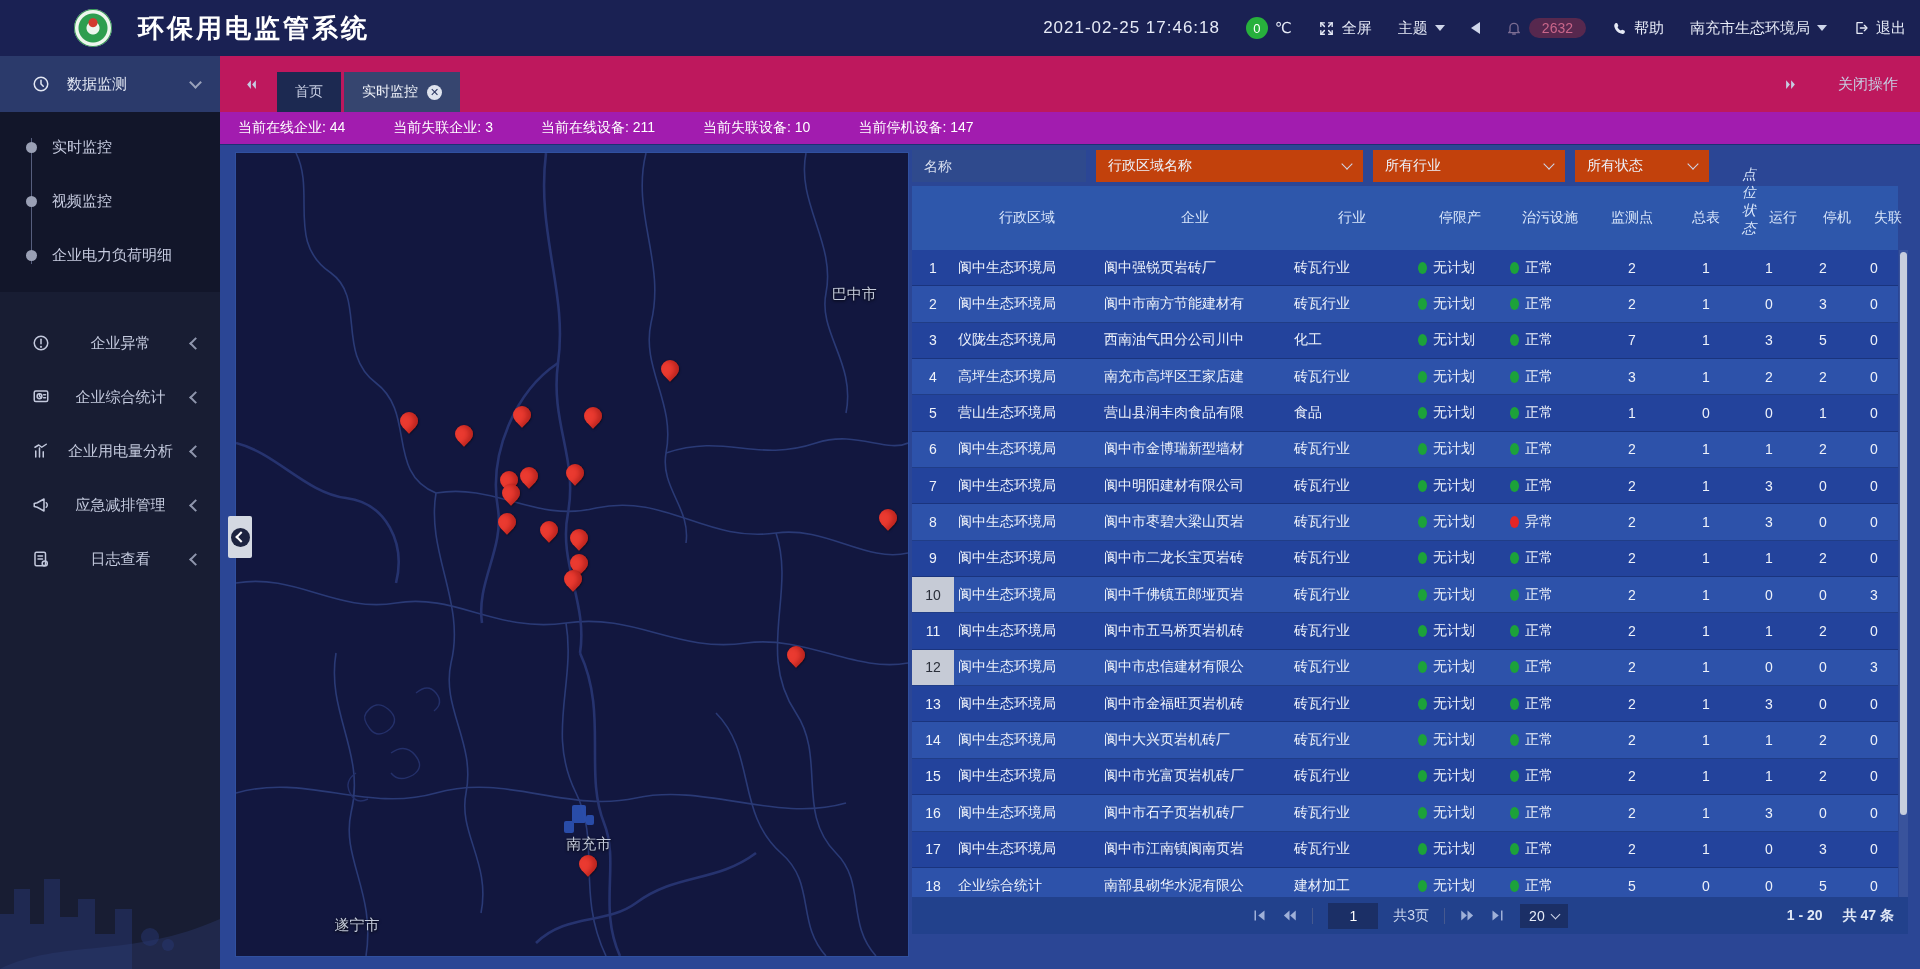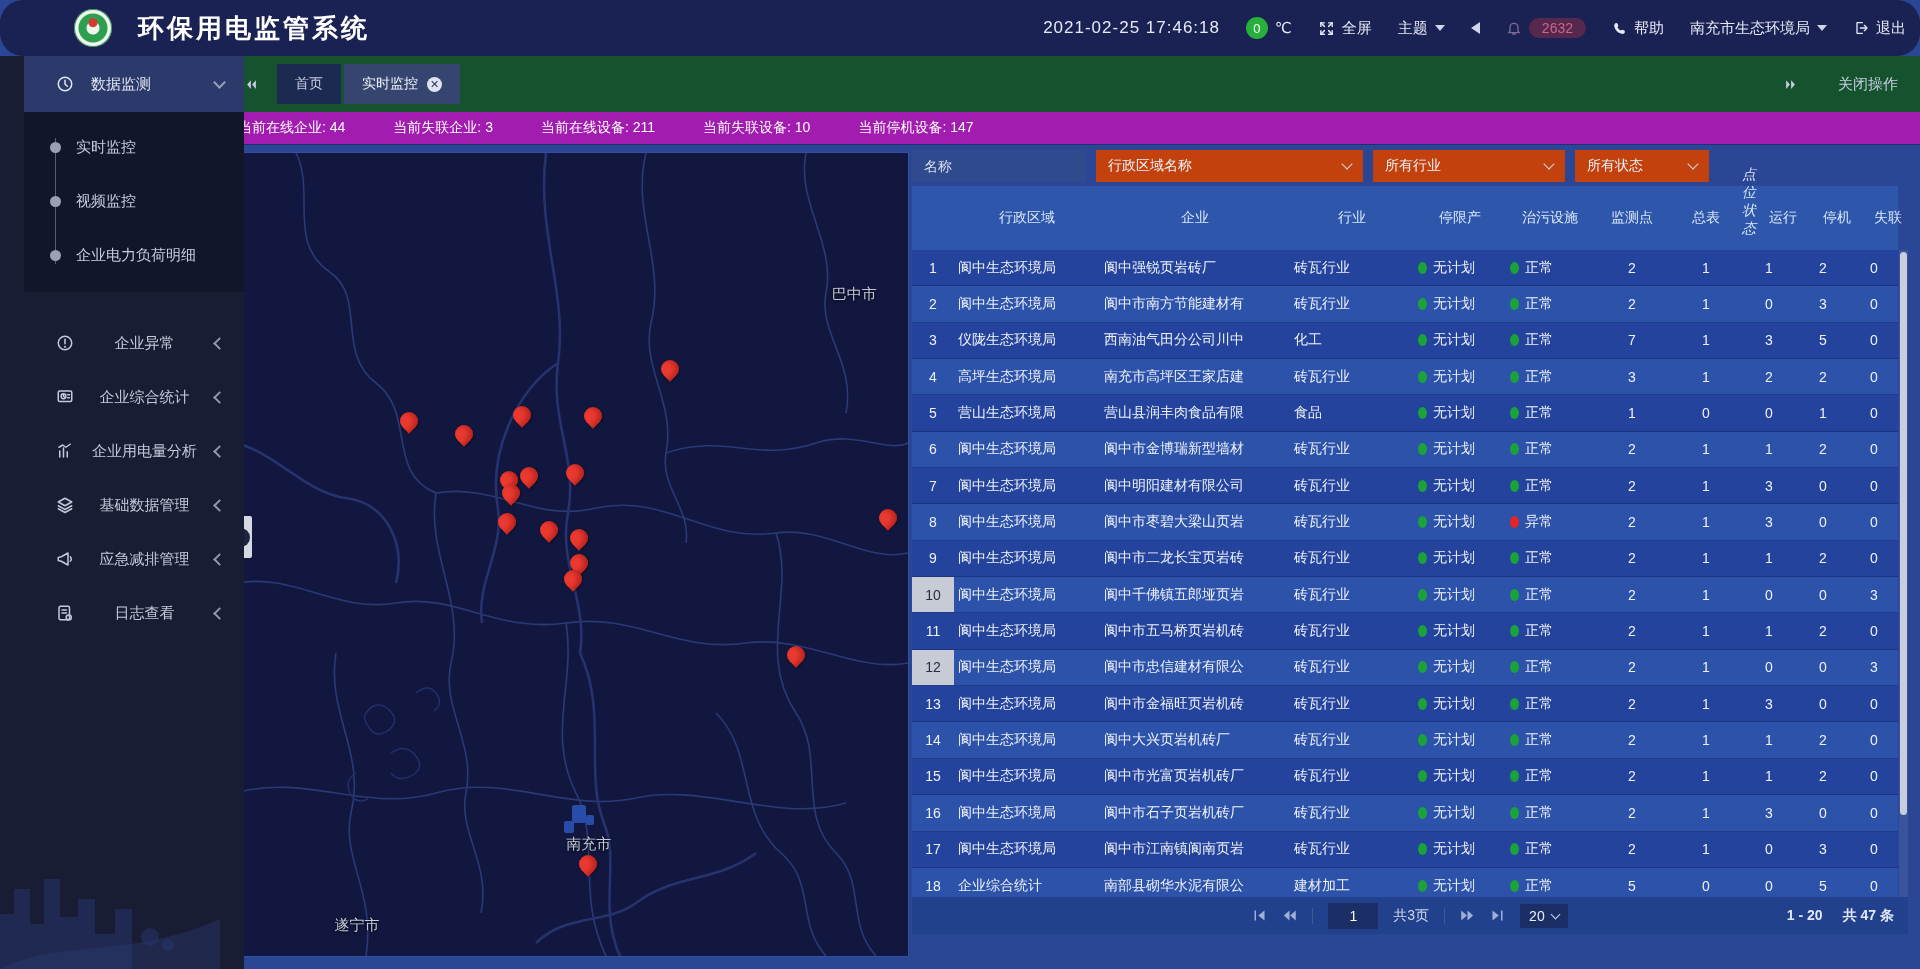--- a/index.html
+++ b/index.html
@@ -1,50 +1,50 @@
 <!DOCTYPE html>
 <html><head>
 <meta charset="utf-8">
 <style>
   html,body{margin:0;padding:0;background:#0e1330;}
   #app{position:relative;width:1920px;height:969px;overflow:hidden;background:#2b4695;
        font-family:"Liberation Sans","DejaVu Sans",sans-serif;-webkit-font-smoothing:antialiased;}
   
-  .header{position:absolute;left:0;top:0;width:100%;height:56px;background:#1a2153;display:flex;align-items:center;color:#fff;z-index:9;border-radius:23px;}
+  .header{position:absolute;left:0;top:0;width:100%;height:56px;background:#1a2153;display:flex;align-items:center;color:#fff;z-index:9;}
   .logo{width:38px;height:38px;margin-left:74px;border-radius:50%;background:
         radial-gradient(circle at 50% 36%, #d23b2f 0 4px, rgba(0,0,0,0) 5px),
         radial-gradient(circle, #eef6ee 0 6px, #2e9e4f 7px 14px, #eef6ee 15px 19px);
         box-shadow:0 0 0 1px #2e9e4f inset;flex:none;}
   .title{margin-left:26px;font-size:26px;font-weight:bold;letter-spacing:3px;}
   .hright{margin-left:auto;display:flex;align-items:center;margin-right:14px;font-size:15px;color:#e6eaf6;}
   .hitem{display:flex;align-items:center;gap:7px;margin-left:26px;cursor:default;white-space:nowrap;}
   .hdatetime{font-size:17px;letter-spacing:1px;}
   .temp-badge{width:22px;height:22px;border-radius:50%;background:#27b03c;color:#fff;display:flex;align-items:center;justify-content:center;font-size:13px;}
   .notice-pill{background:#57284e;color:#c9668a;padding:2px 13px;border-radius:11px;font-size:14px;}
   .icon{display:inline-flex;align-items:center;justify-content:center;line-height:0;}
   .icon svg{display:block;}
   .caret{width:0;height:0;border-left:5px solid transparent;border-right:5px solid transparent;border-top:6px solid #cfd6ea;display:inline-block;}
   .tri-left{width:0;height:0;border-top:6px solid transparent;border-bottom:6px solid transparent;border-right:9px solid #cfd6ea;display:inline-block;}
   
-  .sidebar{position:absolute;left:0;top:56px;bottom:0;width:220px;background:#181d33;color:#c3c9dd;font-size:15px;overflow:hidden;z-index:8;padding-left:24px;}
+  .sidebar{position:absolute;left:0;top:56px;bottom:0;width:220px;background:#181d33;color:#c3c9dd;font-size:15px;overflow:hidden;z-index:8;}
   .sgroup{height:56px;display:flex;align-items:center;gap:17px;padding:0 20px 0 32px;cursor:pointer;}
   .sgroup.active{background:#2b3a6b;color:#e2e7f3;}
   .sgroup .glabel{flex:1;}
   .cv{width:7px;height:7px;display:inline-block;}
   .cv-down{border-right:2px solid #9aa2bb;border-bottom:2px solid #9aa2bb;transform:rotate(45deg);margin-top:-3px;}
   .cv-left{border-left:2px solid #8f96ad;border-top:2px solid #8f96ad;transform:rotate(-45deg);}
   .submenu{background:#12162a;position:relative;padding:8px 0 10px;}
   .submenu:before{content:"";position:absolute;left:31px;top:26px;bottom:28px;width:1px;background:#565e7d;}
   .subitem{height:54px;display:flex;align-items:center;gap:15px;padding-left:26px;position:relative;cursor:pointer;color:#c7cce0;}
   .subdot{width:11px;height:11px;border-radius:50%;background:#9aa0b5;z-index:1;flex:none;}
   .side-list{margin-top:24px;text-align:center;}
   .side-list .sgroup{height:54px;}
   .skyline{position:absolute;left:0;bottom:0;width:220px;height:150px;opacity:.45;pointer-events:none;}
   
-  .tabbar{position:absolute;left:220px;top:56px;right:0;height:56px;background:#14532d;display:flex;align-items:center;color:#b9c3dd;z-index:7;}
+  .tabbar{position:absolute;left:220px;top:56px;right:0;height:56px;background:#be185d;display:flex;align-items:flex-end;color:#b9c3dd;z-index:7;}
   .tab-arrow{align-self:center;margin:0 0 0 24px;cursor:pointer;color:#c6cde2;}
   .tabs{display:flex;margin-left:18px;gap:3px;}
   .tab{height:40px;display:flex;align-items:center;padding:0 18px;background:#1c2951;color:#c6cde2;font-size:14px;cursor:pointer;}
   .tab.active{background:#36456f;color:#eef1f8;}
   .tab-close{width:15px;height:15px;border-radius:50%;background:#dfe3ee;color:#2a3560;font-size:11px;display:flex;align-items:center;justify-content:center;margin-left:9px;font-weight:bold;}
   .tabbar-right{margin-left:auto;display:flex;align-items:center;align-self:center;gap:40px;margin-right:22px;font-size:15px;color:#c6cde2;}
   
   .statsbar{position:absolute;left:220px;top:112px;right:0;height:32px;background:#a21caf;display:flex;align-items:center;gap:48px;padding-left:18px;color:#fff;font-size:14px;box-shadow:0 1px 0 rgba(10,25,70,.45);z-index:6;}
   
   .content{position:absolute;left:220px;top:144px;right:0;bottom:0;background:#2b4695;}
@@ -216,31 +216,20 @@
                 <line x1="15" y1="20" x2="15" y2="13"></line>
                 <path d="M4 7l5-3 4 3 6-4"></path>
               </svg>
             </span>
             <span class="glabel">企业用电量分析</span>
             <span class="cv cv-left"></span>
           </div>
           <div class="sgroup">
             <span class="icon">
               <svg width="18" height="18" viewBox="0 0 24 24" fill="none" stroke="currentColor" stroke-width="2" stroke-linecap="round" stroke-linejoin="round">
-                <path d="M12 3l9 5-9 5-9-5z"></path>
-                <path d="M3 13l9 5 9-5"></path>
-                <path d="M3 17l9 5 9-5"></path>
-              </svg>
-            </span>
-            <span class="glabel">基础数据管理</span>
-            <span class="cv cv-left"></span>
-          </div>
-          <div class="sgroup">
-            <span class="icon">
-              <svg width="18" height="18" viewBox="0 0 24 24" fill="none" stroke="currentColor" stroke-width="2" stroke-linecap="round" stroke-linejoin="round">
                 <path d="M3 10v4l4 1 9 5V4L7 9l-4 1z"></path>
                 <path d="M19 9a4 4 0 010 6"></path>
               </svg>
             </span>
             <span class="glabel">应急减排管理</span>
             <span class="cv cv-left"></span>
           </div>
           <div class="sgroup">
             <span class="icon">
               <svg width="18" height="18" viewBox="0 0 24 24" fill="none" stroke="currentColor" stroke-width="2" stroke-linecap="round" stroke-linejoin="round">

